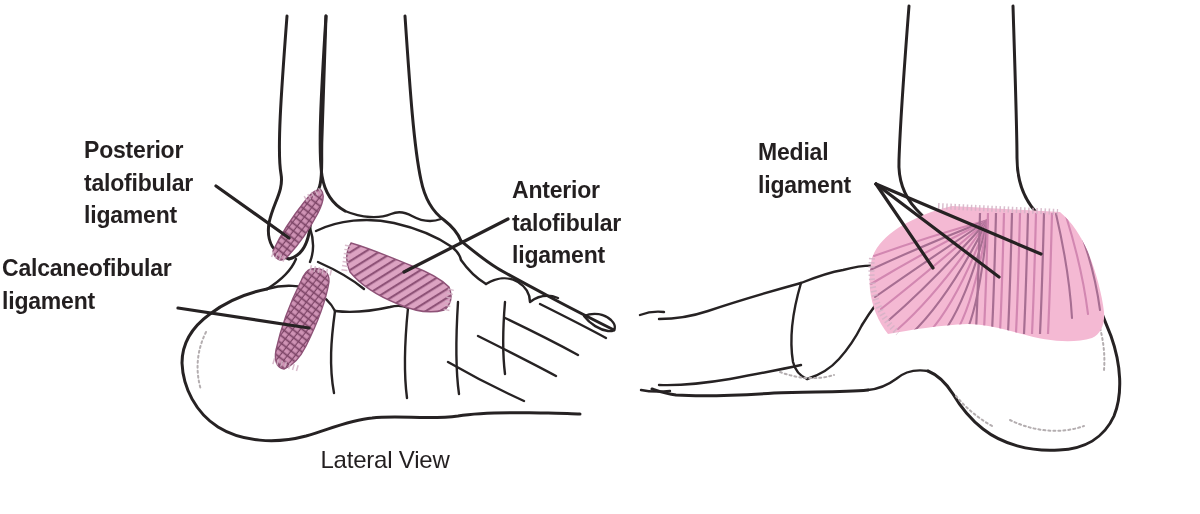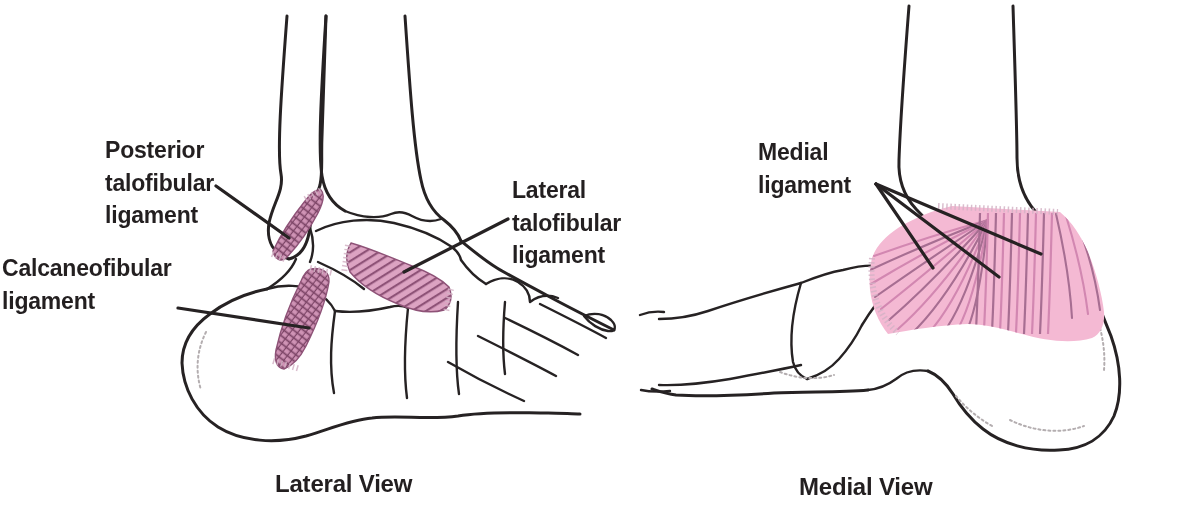--- a/index.html
+++ b/index.html
@@ -18,22 +18,22 @@
   .pointer{fill:none;stroke:var(--outline);stroke-width:3.2;stroke-linecap:round;}
   .stipple{fill:none;stroke:var(--stipple);stroke-width:2;stroke-dasharray:2 3;stroke-linecap:round;}
   .lig-edge{stroke:var(--lateral-ligament-hatch);stroke-width:1.4;}
   .fringe{fill:none;stroke:var(--fringe);stroke-width:6;stroke-dasharray:1.5 2.6;opacity:.85;stroke-linecap:butt;}
   .fan-fiber{fill:none;stroke:var(--deltoid-fiber);stroke-width:2.1;stroke-linecap:round;}
   .fan-fiber.dark{stroke:var(--deltoid-fiber-dark);}
   .vstrand{fill:none;stroke:var(--deltoid-fiber-dark);stroke-width:2.2;}
   .vstrand.light{stroke:var(--deltoid-fiber);}
   .lbl{position:absolute;font-weight:700;font-size:23px;line-height:1.42;letter-spacing:-0.2px;
        color:var(--text);white-space:pre-line;}
-  .caption{position:absolute;width:220px;font-weight:700;font-size:24px;
-           color:var(--text);letter-spacing:-0.2px;margin-top:24px;}
+  .caption{position:absolute;width:220px;text-align:center;font-weight:400;font-size:24px;
+           color:var(--text);letter-spacing:-0.2px;}
 </style>
 </head>
 <body>
 
 <div class="stage">
 
   <svg width="1200" height="514" viewBox="0 0 1200 514">
     <defs>
       <pattern id="hatchATFL" width="7.5" height="7.5" patternUnits="userSpaceOnUse" patternTransform="rotate(-32)">
         <rect width="7.5" height="7.5" style="fill:var(--lateral-ligament-base)"></rect>
@@ -170,26 +170,25 @@
       </g>
 
       <g>
         <path class="pointer" d="M 876,184 L 933,268"></path>
         <path class="pointer" d="M 876,184 L 999,277"></path>
         <path class="pointer" d="M 876,184 L 1041,254"></path>
       </g>
     </g>
   </svg>
 
-  <div class="lbl" style="left:84px;top:134px;margin-left:21px;">Posterior
+  <div class="lbl" style="left:84px;top:134px;">Posterior
 talofibular
 ligament</div>
   <div class="lbl" style="left:2px;top:252px;">Calcaneofibular
 ligament</div>
-  <div class="lbl" style="left:512px;top:174px;">Lateral
+  <div class="lbl" style="left:512px;top:174px;">Anterior
 talofibular
 ligament</div>
   <div class="lbl" style="left:758px;top:136px;">Medial
 ligament</div>
 
   <div class="caption" style="left:275px;top:446px;">Lateral View</div>
-  <div class="caption" style="left:799px;top:449px;">Medial View</div>
 </div>
 
 </body></html>

